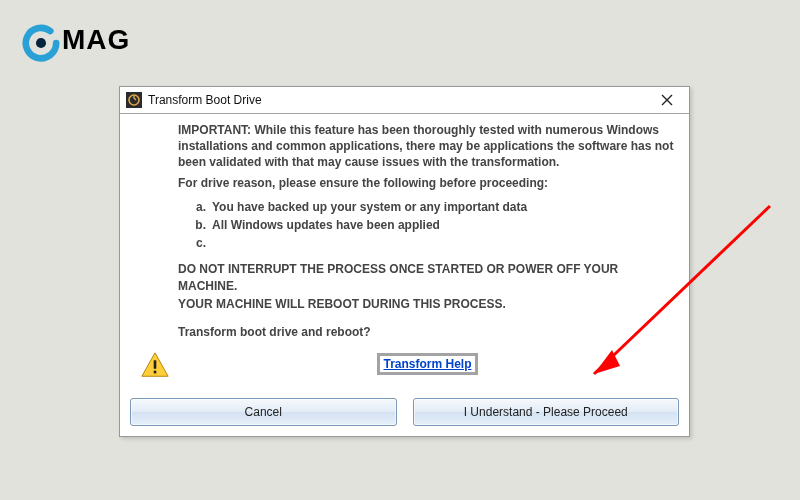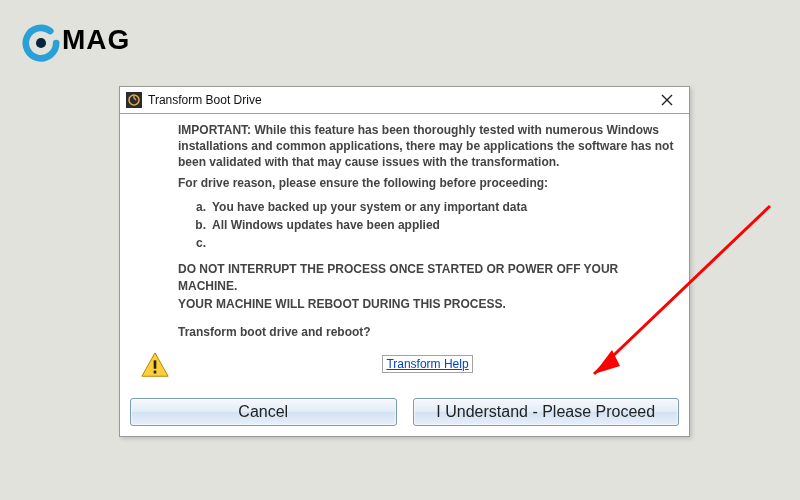--- a/index.html
+++ b/index.html
@@ -24,26 +24,26 @@
   .warn-icon{width:30px;height:30px}
   .textcol{flex:1 1 auto;color:#444;line-height:1.35}
   .intro{font-weight:700;color:#444;margin-bottom:4px}
   .list{margin:8px 0 10px 14px}
   .list .li{display:flex;gap:6px;font-weight:700;margin-bottom:2px}
   .list .li .m{width:14px;flex:0 0 14px;text-align:right}
   .dn{font-weight:700;margin-bottom:12px}
   .q{font-weight:700;margin-bottom:16px}
 
   .linkrow{text-align:center;margin-bottom:8px}
-  .linkrow a{color:#0044cc;font-weight:400;text-decoration:underline;border:1px solid #a3a3a3;padding:1px 3px}
+  .linkrow a{color:#0044cc;font-weight:700;text-decoration:underline;border:3px solid #a3a3a3;padding:1px 3px}
 
   .buttons{display:flex;gap:16px;padding:6px 10px 10px 10px}
   .winbtn{flex:1 1 0;height:28px;border:1px solid #7a98b8;border-radius:3px;
     background:linear-gradient(#f6f9fd,#e3ecf6 48%,#d4e2f2 52%,#e7f0fa);
-    color:#222;font-size:16px;cursor:pointer;box-shadow:inset 0 0 0 1px rgba(255,255,255,.6)}
+    color:#222;font-size:12px;cursor:pointer;box-shadow:inset 0 0 0 1px rgba(255,255,255,.6)}
 
   
   .arrow{position:absolute;pointer-events:none}
 </style>
 </head>
 <body>
 <div class="stage">
 
   <div class="logo">
     <svg class="logo-mark" viewBox="0 0 40 40">

